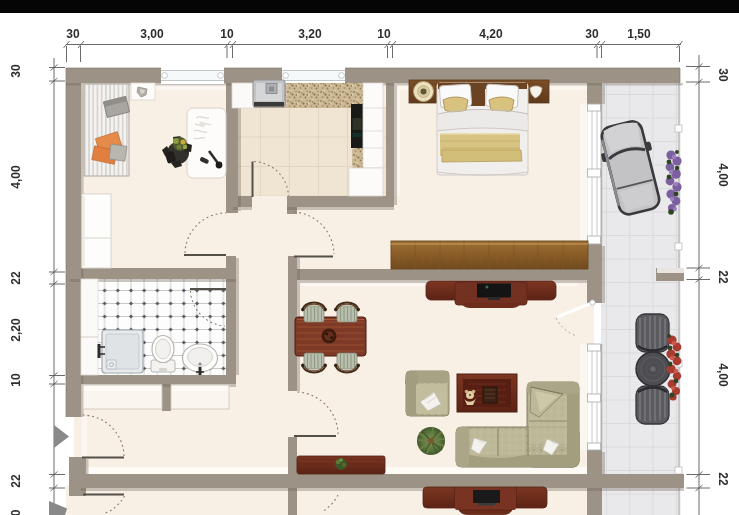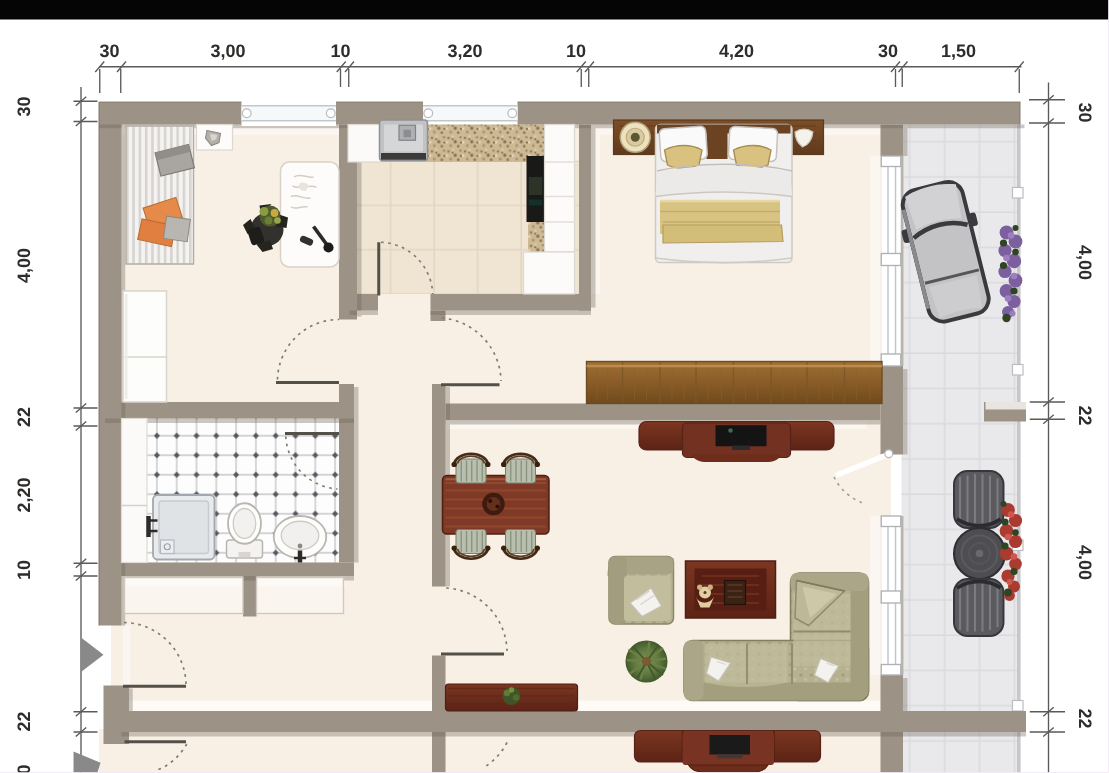--- a/index.html
+++ b/index.html
@@ -1,16 +1,16 @@
 <!DOCTYPE html>
 <html><head>
 <meta charset="utf-8">
 <style>
 html,body{margin:0;padding:0;background:#fff;}
-#stage{position:relative;width:739px;height:515px;overflow:hidden;background:#c4b5fd;font-family:"Liberation Sans",sans-serif;}
+#stage{position:relative;width:739px;height:515px;overflow:hidden;background:#ef4444;font-family:"Liberation Sans",sans-serif;}
 text{font-family:"Liberation Sans",sans-serif;fill:#2e2d2b;}
 </style>
 </head>
 <body>
 <div id="stage">
 <svg width="739" height="515" viewBox="0 0 739 515">
 <defs>
 <pattern id="kitchentile" width="29" height="29.5" patternUnits="userSpaceOnUse" x="232" y="108">
   <rect width="29" height="29.5" fill="#f0e5d3"></rect>
   <path d="M28.5 0V29.5M0 29h29" stroke="#e2d6c2" stroke-width="1.1" fill="none"></path>

